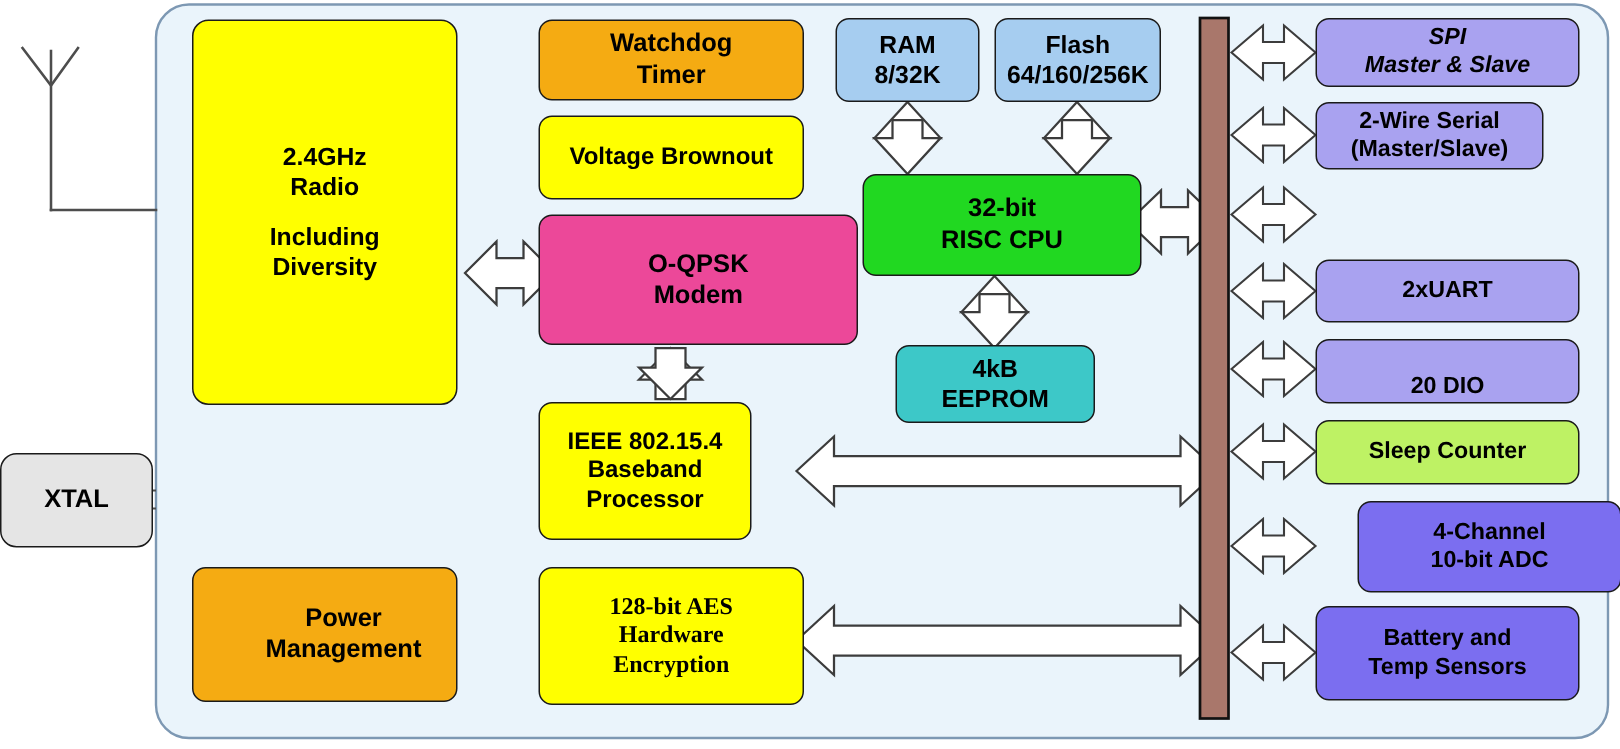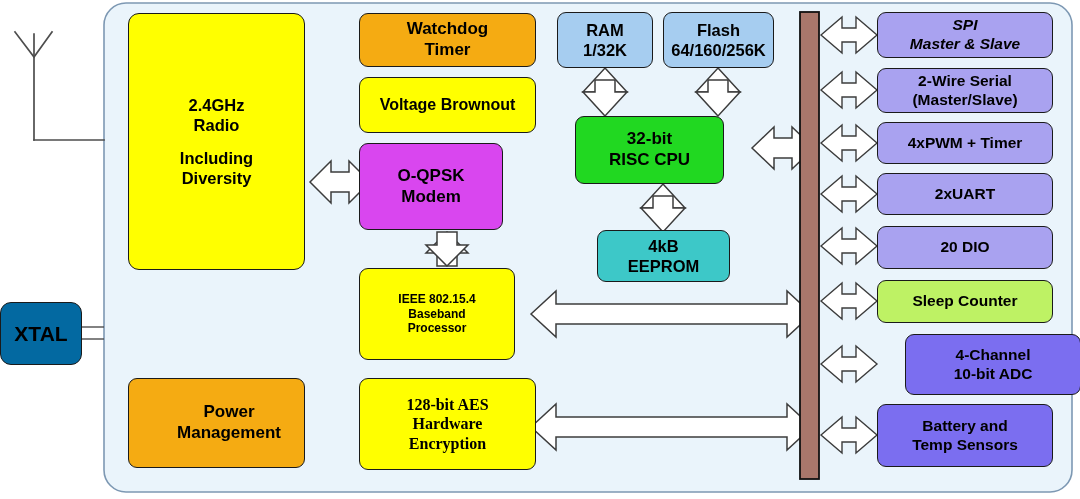--- a/index.html
+++ b/index.html
@@ -78,102 +78,99 @@
       <path d="M821 90 L842 72 L842 83 L856 83 L856 72 L877 90 L856 108 L856 97 L842 97 L842 108 Z"></path>
       <path d="M821 143 L842 125 L842 136 L856 136 L856 125 L877 143 L856 161 L856 150 L842 150 L842 161 Z"></path>
       <path d="M821 194 L842 176 L842 187 L856 187 L856 176 L877 194 L856 212 L856 201 L842 201 L842 212 Z"></path>
       <path d="M821 246 L842 228 L842 239 L856 239 L856 228 L877 246 L856 264 L856 253 L842 253 L842 264 Z"></path>
       <path d="M821 301 L842 283 L842 294 L856 294 L856 283 L877 301 L856 319 L856 308 L842 308 L842 319 Z"></path>
       <path d="M821 364 L842 346 L842 357 L856 357 L856 346 L877 364 L856 382 L856 371 L842 371 L842 382 Z"></path>
       <path d="M821 435 L842 417 L842 428 L856 428 L856 417 L877 435 L856 453 L856 442 L842 442 L842 453 Z"></path>
     </g>
   </svg>
 
-  <div class="blk r10" style="left:0px;top:302px;width:82px;height:63px;background:#0369a1;font-size:21px;">
+  <div class="blk r10" style="left:0px;top:302px;width:102px;height:63px;background:#e5e5e5;font-size:17px;">
     <span>XTAL</span>
   </div>
 
   <div class="blk r10" style="left:128px;top:13px;width:177px;height:257px;background:#ffff00;font-size:16.5px;">
     <span>2.4GHz</span>
     <span>Radio</span>
     <span class="gap"></span>
     <span>Including</span>
     <span>Diversity</span>
   </div>
 
   <div class="blk r8" style="left:359px;top:13px;width:177px;height:54px;background:#f5ab12;font-size:17px;">
     <span>Watchdog</span>
     <span>Timer</span>
   </div>
 
   <div class="blk r8" style="left:359px;top:77px;width:177px;height:56px;background:#ffff00;font-size:16px;">
     <span>Voltage Brownout</span>
   </div>
 
-  <div class="blk r8" style="left:359px;top:143px;width:144px;height:87px;background:#d946ef;font-size:17px;">
+  <div class="blk r8" style="left:359px;top:143px;width:213px;height:87px;background:#ec4899;font-size:17px;">
     <span>O-QPSK</span>
     <span>Modem</span>
   </div>
 
-  <div class="blk r8" style="left:359px;top:268px;width:156px;height:92px;background:#ffff00;font-size:12px;">
+  <div class="blk r8" style="left:359px;top:268px;width:142px;height:92px;background:#ffff00;font-size:16px;">
     <span>IEEE 802.15.4</span>
     <span>Baseband</span>
     <span>Processor</span>
   </div>
 
   <div class="blk r8" style="left:359px;top:378px;width:177px;height:92px;background:#ffff00;font-size:16px;font-family:Liberation Serif, serif;">
     <span>128-bit AES</span>
     <span>Hardware</span>
     <span>Encryption</span>
   </div>
 
   <div class="blk r8" style="left:128px;top:378px;width:177px;height:90px;background:#f5ab12;font-size:17px;padding-left:25px;">
     <span>Power</span>
     <span>Management</span>
   </div>
 
   <div class="blk r8" style="left:557px;top:12px;width:96px;height:56px;background:#a6cdf0;font-size:16.5px;">
     <span>RAM</span>
-    <span>1/32K</span>
+    <span>8/32K</span>
   </div>
 
   <div class="blk r8" style="left:663px;top:12px;width:111px;height:56px;background:#a6cdf0;font-size:16.5px;">
     <span>Flash</span>
     <span>64/160/256K</span>
   </div>
 
-  <div class="blk r8" style="left:575px;top:116px;width:149px;height:68px;background:#21d821;font-size:17px;">
+  <div class="blk r8" style="left:575px;top:116px;width:186px;height:68px;background:#21d821;font-size:17px;">
     <span>32-bit</span>
     <span>RISC CPU</span>
   </div>
 
   <div class="blk r8" style="left:597px;top:230px;width:133px;height:52px;background:#3dc8c8;font-size:16.5px;">
     <span>4kB</span>
     <span>EEPROM</span>
   </div>
 
   <div class="blk r8" style="left:877px;top:12px;width:176px;height:46px;background:#a9a2f0;font-size:15.5px;font-style:italic;">
     <span>SPI</span>
     <span>Master &amp; Slave</span>
   </div>
 
-  <div class="blk r8" style="left:877px;top:68px;width:176px;height:45px;background:#a9a2f0;font-size:15.5px;">
+  <div class="blk r8" style="left:877px;top:68px;width:152px;height:45px;background:#a9a2f0;font-size:15.5px;">
     <span>2-Wire Serial</span>
     <span>(Master/Slave)</span>
   </div>
 
-  <div class="blk r8" style="left:877px;top:122px;width:176px;height:42px;background:#a9a2f0;font-size:15.5px;">
-    <span>4xPWM + Timer</span>
-  </div>
 
   <div class="blk r8" style="left:877px;top:173px;width:176px;height:42px;background:#a9a2f0;font-size:15.5px;">
     <span>2xUART</span>
   </div>
 
-  <div class="blk r8" style="left:877px;top:226px;width:176px;height:43px;background:#a9a2f0;font-size:15.5px;">
+  <div class="blk r8" style="left:877px;top:226px;width:176px;height:43px;background:#a9a2f0;font-size:15.5px;justify-content:flex-end;">
     <span>20 DIO</span>
   </div>
 
   <div class="blk r8" style="left:877px;top:280px;width:176px;height:43px;background:#bef264;font-size:15.5px;">
     <span>Sleep Counter</span>
   </div>
 
   <div class="blk r8" style="left:877px;top:334px;width:176px;height:61px;background:#7b6ef0;font-size:15.5px;margin-left:28px;">
     <span>4-Channel</span>
     <span>10-bit ADC</span>

